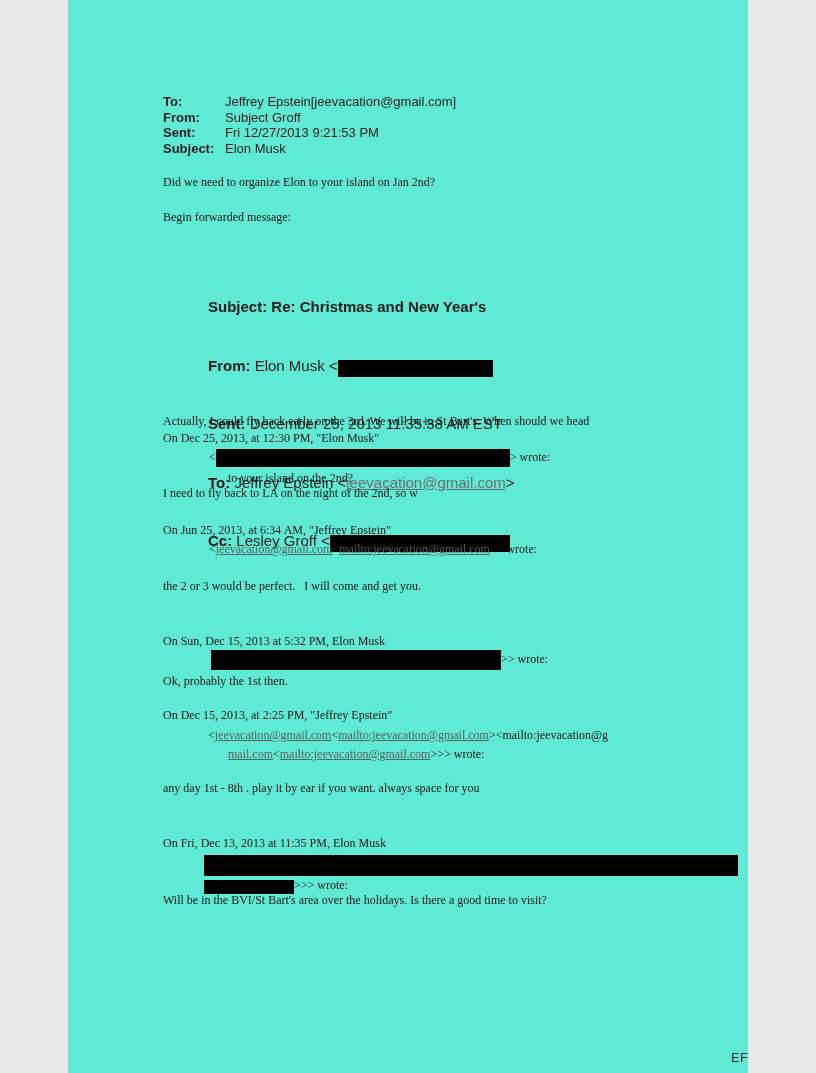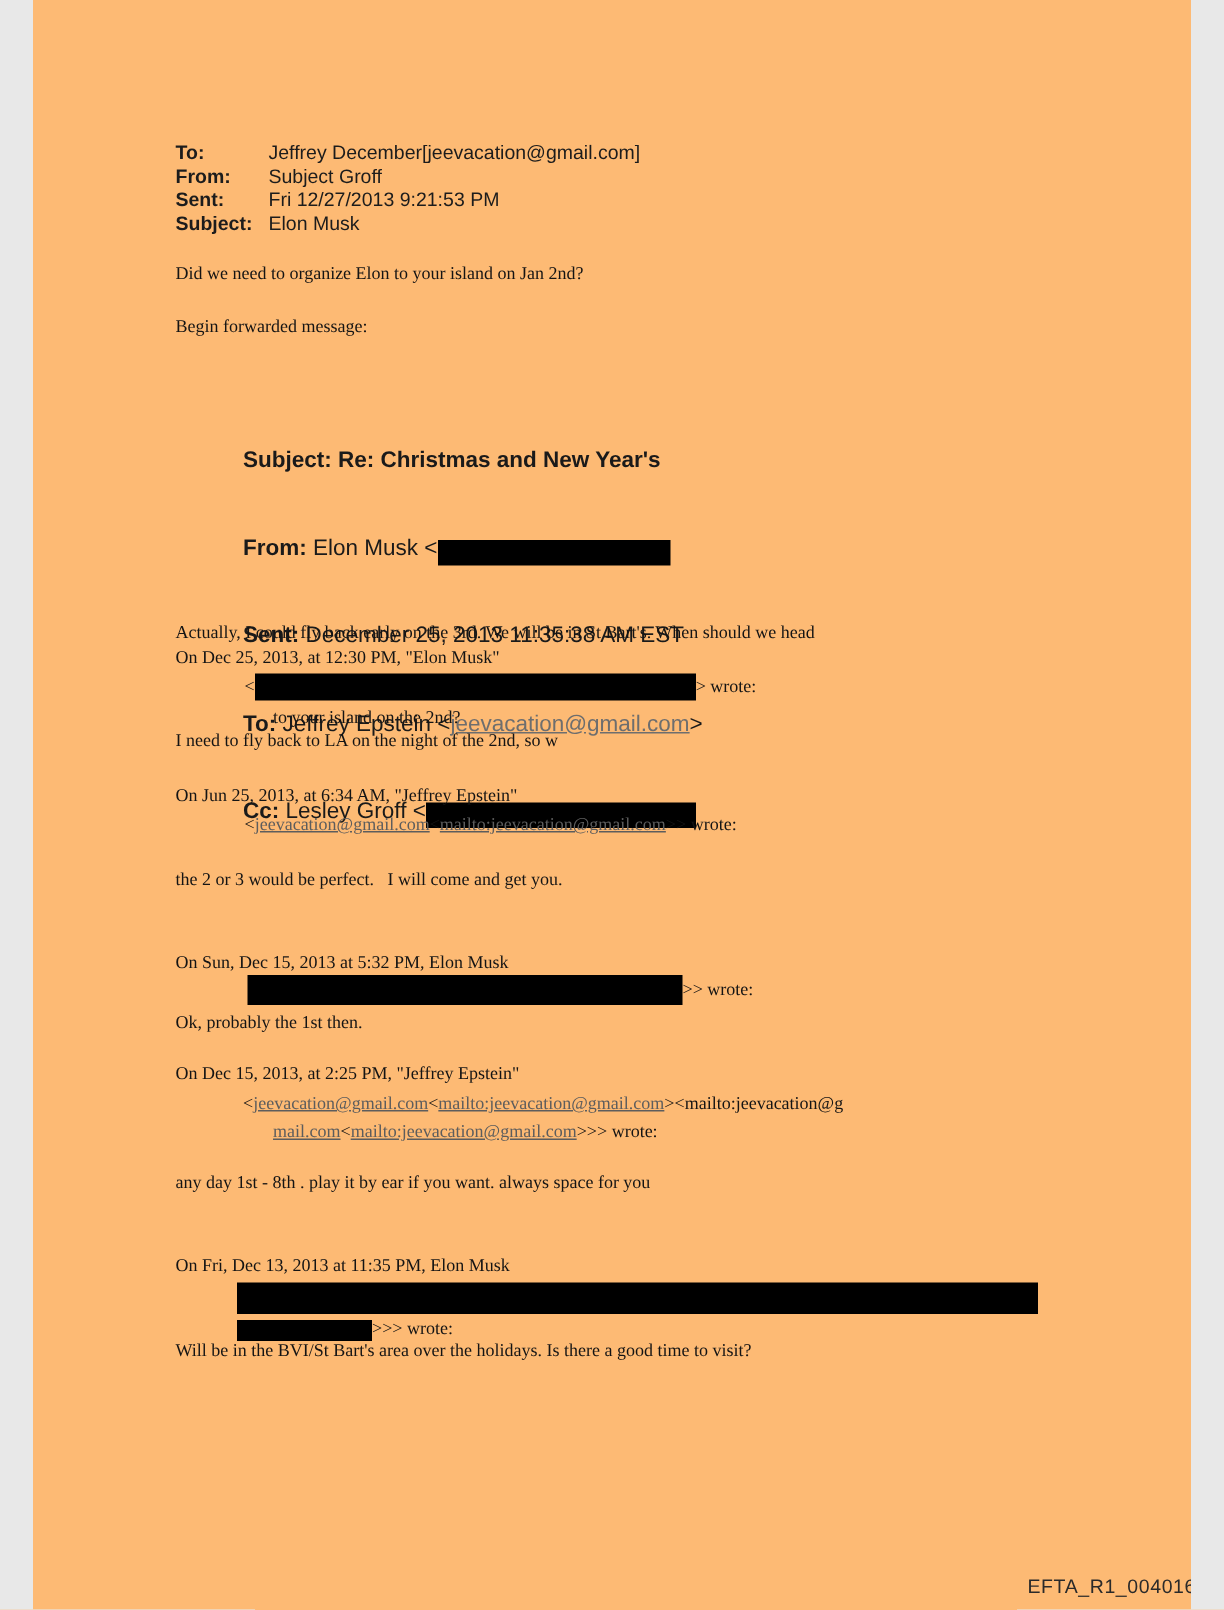--- a/index.html
+++ b/index.html
@@ -1,21 +1,21 @@
 <!DOCTYPE html>
 <html><head>
 <meta charset="utf-8">
 <style>
   * { margin: 0; padding: 0; box-sizing: border-box; }
   html, body { background: #e8e8e8; }
   .page {
     position: relative;
-    width: 772px;
+    width: 680px;
     height: 1073px;
-    background: #fdba74;
+    background: #5eead4;
     margin: 0 auto;
     overflow: hidden;
     color: #1c1c1c;
   }
   .abs { position: absolute; }
 
   
   .env { font-family: "Liberation Sans", sans-serif; font-size: 13px; line-height: 15.6px; color: #1c1c1c; }
   .env-row { display: flex; }
   .env-label { font-weight: bold; width: 62px; flex: 0 0 62px; }
@@ -45,21 +45,21 @@
   .bates { font-family: "Liberation Sans", sans-serif; font-size: 13px; color: #2a2a2a; letter-spacing: 0.4px; }
 </style>
 </head>
 <body>
 
 <div class="page">
 
   <div class="abs env" style="top:94px; left:95px;">
     <div class="env-row">
       <span class="env-label">To:</span>
-      <span class="env-value">Jeffrey December[jeevacation@gmail.com]</span>
+      <span class="env-value">Jeffrey Epstein[jeevacation@gmail.com]</span>
     </div>
     <div class="env-row">
       <span class="env-label">From:</span>
       <span class="env-value">Subject Groff</span>
     </div>
     <div class="env-row">
       <span class="env-label">Sent:</span>
       <span class="env-value">Fri 12/27/2013 9:21:53 PM</span>
     </div>
     <div class="env-row">

